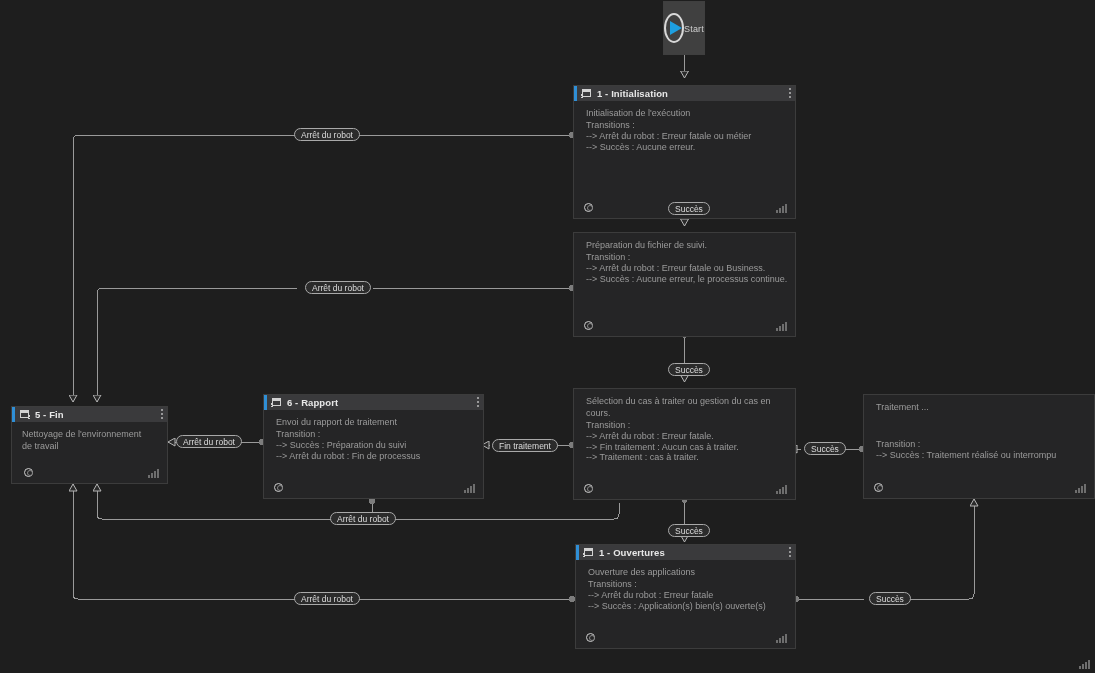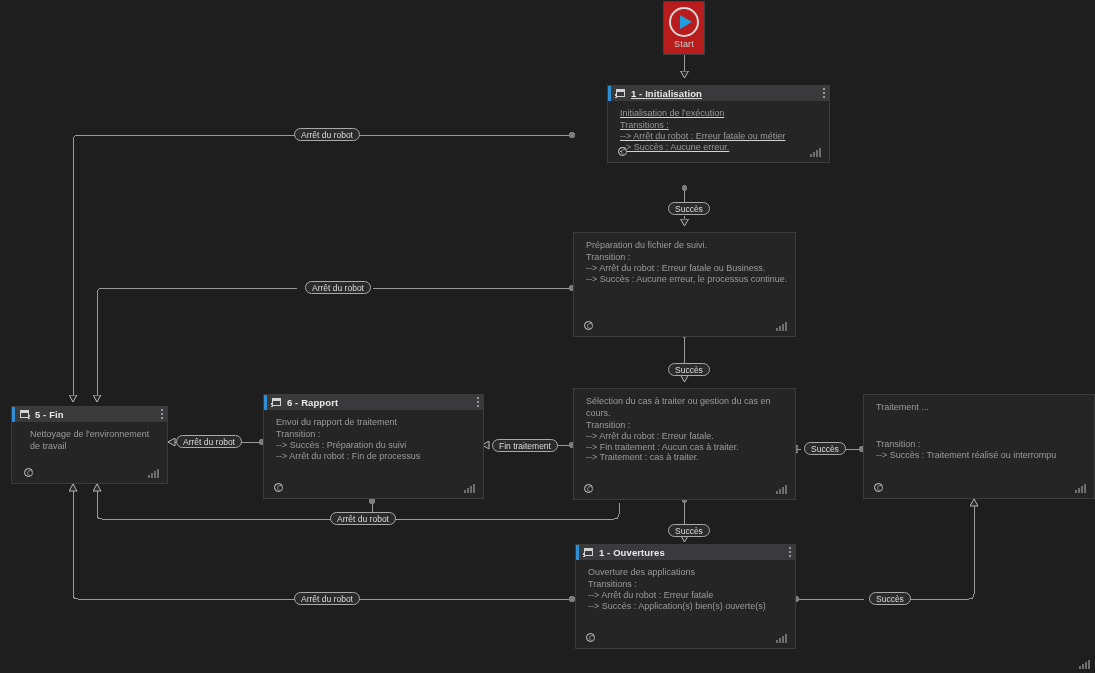--- a/index.html
+++ b/index.html
@@ -8,21 +8,21 @@
     width:1095px;height:673px;position:relative;overflow:hidden;
     font-family:"Liberation Sans","DejaVu Sans",sans-serif;
     color:#d4d4d4;
   }
   #canvas{position:absolute;inset:0;}
   svg.edges{position:absolute;left:0;top:0;width:1095px;height:673px;pointer-events:none;}
 
   
   .start-node{
     position:absolute;width:42px;height:54px;border:1px solid #3f3f3f;
-    background:#b91c1c;display:flex;flex-direction:column;align-items:center;
+    background:#404040;display:flex;flex-direction:row;align-items:center;
     justify-content:center;box-sizing:border-box;
   }
   .start-circle{width:30px;height:30px;border:2px solid #d8d8d8;border-radius:50%;
     display:flex;align-items:center;justify-content:center;box-sizing:border-box;}
   .start-tri{width:0;height:0;border-left:12px solid #1e9fe0;border-top:7px solid transparent;
     border-bottom:7px solid transparent;margin-left:4px;}
   .start-label{font-size:9px;color:#cfcfcf;margin-top:2px;letter-spacing:.2px;}
 
   
   .node{position:absolute;box-sizing:border-box;background:#252526;border:1px solid #3c3c3c;}
@@ -145,21 +145,21 @@
     </g>
   </svg>
 
   <div class="start-node" style="left:663px;top:1px;">
     <div class="start-circle">
       <div class="start-tri"></div>
     </div>
     <div class="start-label">Start</div>
   </div>
 
-  <div class="node" style="left:607px;top:85px;width:223px;height:78px;text-decoration:underline;">
+  <div class="node" style="left:573px;top:85px;width:223px;height:134px;">
     <div class="node-header">
       <span class="hdr-icon">
         <i class="frame"></i>
           <i class="bar"></i>
           <i class="dot"></i>
           <i class="dot2"></i>
       </span>
       <span class="node-title">1 - Initialisation</span>
       <span class="node-menu">
           <b></b>
@@ -329,21 +329,21 @@
           <i class="dot2"></i>
       </span>
       <span class="node-title">5 - Fin</span>
       <span class="node-menu">
           <b></b>
           <b></b>
           <b></b>
         </span>
     </div>
     <div class="node-body" style="padding:6px 9px 0 10px;">
-      <div class="node-desc" style="max-width:128px;margin-left:8px;">Nettoyage de l'environnement de travail</div>
+      <div class="node-desc" style="max-width:128px;">Nettoyage de l'environnement de travail</div>
     </div>
     <div class="node-footer">
       <span class="foot-left" style="left:11px;">
           <i class="c1"></i>
           <i class="c2"></i>
         </span>
       <span class="foot-right">
           <s></s>
           <s></s>
           <s></s>

